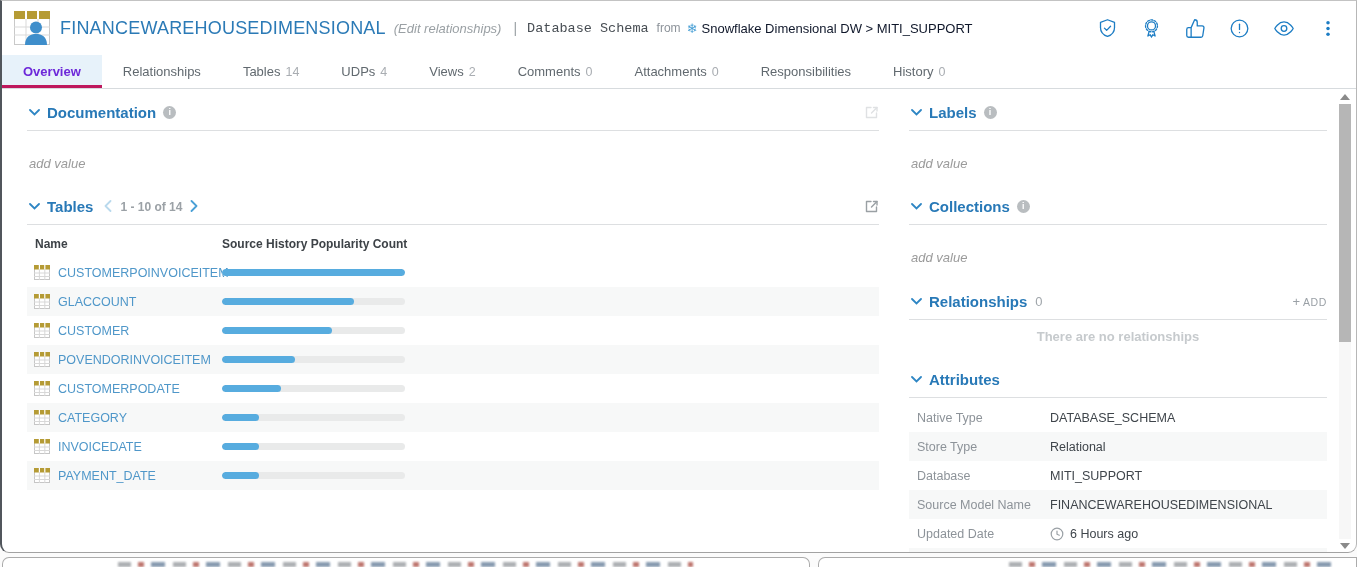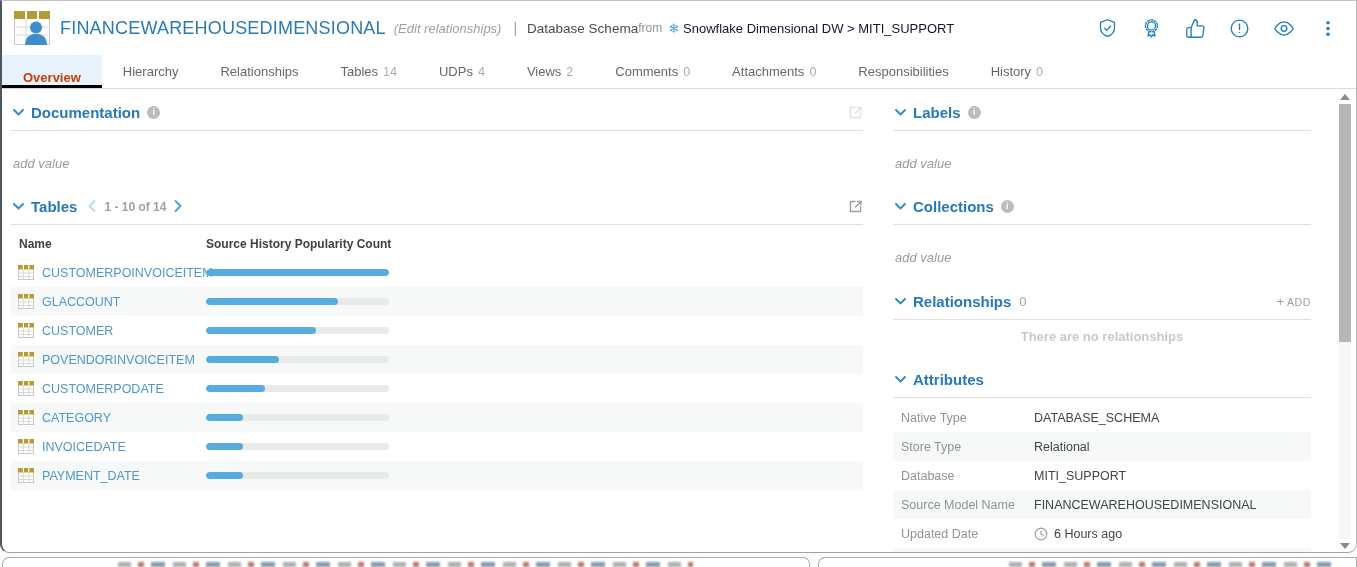--- a/index.html
+++ b/index.html
@@ -7,33 +7,33 @@
   *{box-sizing:border-box;}
   .window{position:absolute;left:0;top:0;width:1357px;height:553px;background:#fff;
     border-left:2px solid #51565c;border-top:1px solid #c3c3c3;border-right:1px solid #b7b7b7;
     border-bottom:1px solid #a2a2a2;border-radius:0 0 9px 9px;overflow:hidden;}
   
   .topbar{height:54px;display:flex;align-items:center;padding:0 18px 0 12px;white-space:nowrap;}
   .title-icon{flex:none;margin-right:10px;line-height:0;}
   .page-title{font-size:18px;font-weight:400;color:#2b7ab6;margin:0 8px 0 0;letter-spacing:.2px;}
   .edit-doc{font-style:italic;color:#9aa0a4;font-size:13px;margin-right:10px;}
   .hdr-sep{color:#9aa0a4;font-size:14px;margin:0 10px 0 2px;}
-  .obj-type{color:#474d53;font-size:13.5px;}
+  .obj-type{color:#474d53;font-size:13.5px;margin-right:8px;font-family:Liberation Mono, monospace;}
   .from-lbl{color:#8d939a;font-size:12px;margin-right:6px;}
   .snowflake{color:#4aa0d5;font-size:13px;margin-right:4px;}
   .src-path{color:#0f172a;font-size:13px;text-decoration:none;}
   .hdr-actions{margin-left:auto;display:flex;align-items:center;gap:23px;color:#1d7dc4;}
   .hdr-actions .icon-btn{line-height:0;cursor:pointer;}
   
   .tabs{height:34px;display:flex;align-items:stretch;border-bottom:1px solid #d7dbde;}
   .tab{display:flex;align-items:center;gap:5px;padding:0 21px;font-size:13px;color:#61696f;cursor:pointer;}
   .tab .tab-count{color:#a9adb2;font-size:12.5px;}
-  .tab.active{background:#e7f2fa;color:#c2410c;font-weight:bold;border-bottom:3px solid #000000;padding-top:3px;align-items:flex-end;}
+  .tab.active{background:#e7f2fa;color:#6d28d9;font-weight:bold;border-bottom:3px solid #be185d;padding-top:3px;}
   
-  .main{position:relative;height:465px;display:flex;padding-left:9px;overflow:hidden;}
+  .main{position:relative;height:465px;display:flex;padding-left:25px;overflow:hidden;}
   .col-left{width:852px;flex:none;}
   .col-right{width:418px;flex:none;margin-left:30px;}
   .section-hd{display:flex;align-items:center;gap:7px;padding:0 0 9px 2px;border-bottom:1px solid #dddfe1;}
   .section-title{font-size:15px;font-weight:bold;color:#2879b7;}
   .section-count{font-size:13px;color:#a0a6ab;margin-left:1px;}
   .chev{line-height:0;cursor:pointer;}
   .info-icon{width:13px;height:13px;border-radius:50%;background:#b9bdc0;color:#fff;font-size:9px;
     font-weight:bold;text-align:center;line-height:13px;flex:none;}
   .info-icon::after{content:"i";}
   .expand-btn{margin-left:auto;line-height:0;cursor:pointer;}
@@ -157,24 +157,20 @@
     </div>
   </div>
 
   <nav class="tabs">
 
       <div class="tab active">
         <span class="tab-label">Overview</span>
 
       </div>
 
-      <div class="tab">
-        <span class="tab-label">Hierarchy</span>
-
-      </div>
 
       <div class="tab">
         <span class="tab-label">Relationships</span>
 
       </div>
 
       <div class="tab">
         <span class="tab-label">Tables</span>
         <span class="tab-count">14</span>
       </div>

